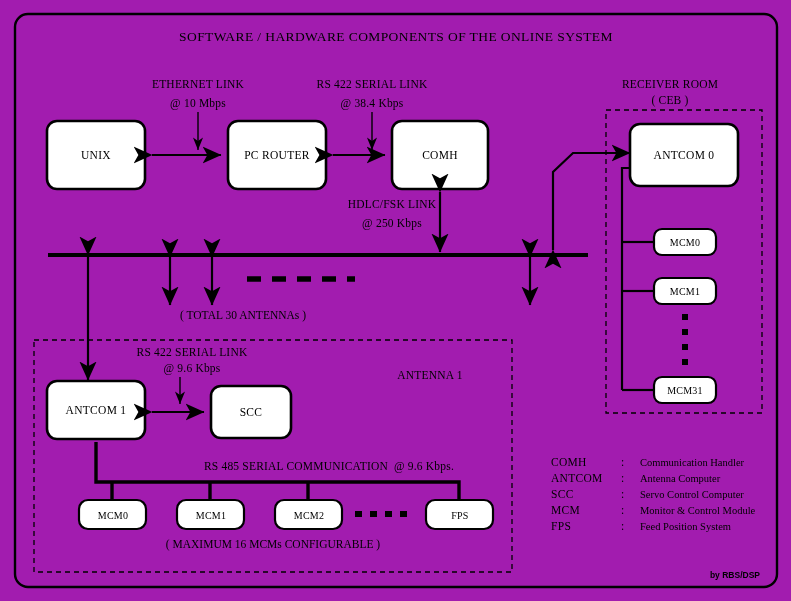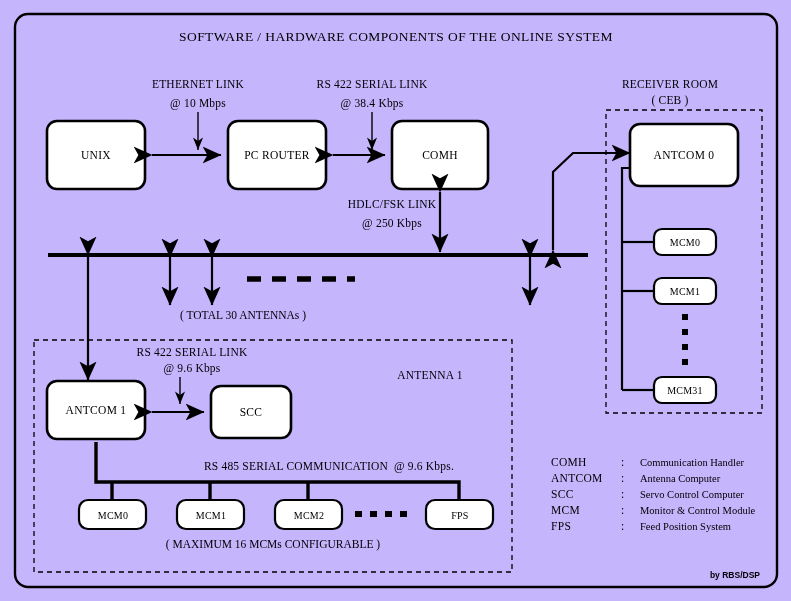--- a/index.html
+++ b/index.html
@@ -10,21 +10,21 @@
   body {
     width: 791px;
     height: 601px;
     overflow: hidden;
     font-family: "Liberation Serif", "DejaVu Serif", serif;
   }
   #diagram-root {
     position: relative;
     width: 791px;
     height: 601px;
-    background: #c4b5fd;
+    background: #a21caf;
   }
   svg.canvas {
     position: absolute;
     top: 0;
     left: 0;
     width: 791px;
     height: 601px;
   }
   .box-rect {
     fill: #ffffff;

